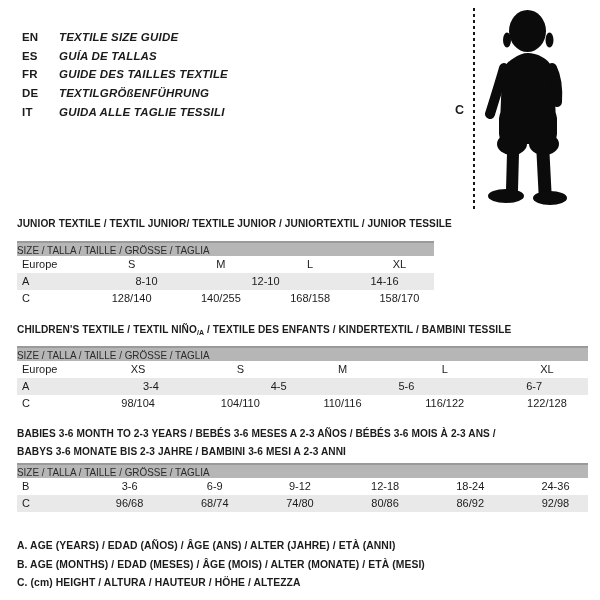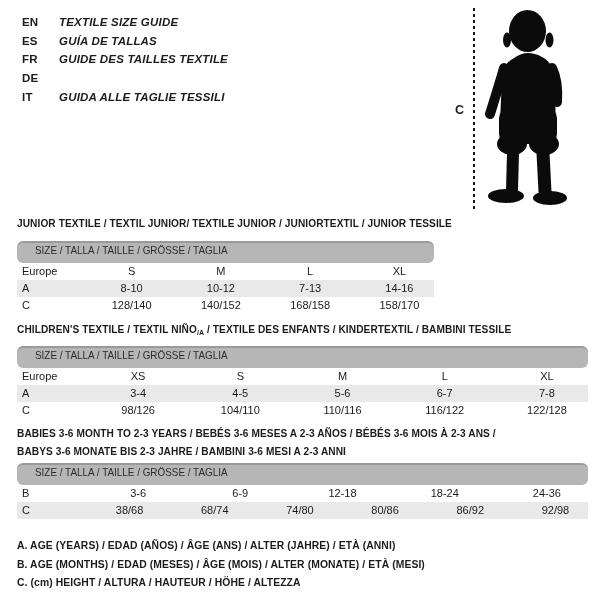--- a/index.html
+++ b/index.html
@@ -1,21 +1,21 @@
 <!DOCTYPE html>
 <html><head>
 <meta charset="utf-8">
 <style>
   html,body{margin:0;padding:0;background:#fff;}
   .canvas{
     position:relative;width:600px;height:600px;background:#ffffff;
     font-family:"Liberation Sans",sans-serif;color:#1b1b1b;overflow:hidden;
   }
   
-  .langs{position:absolute;left:22px;top:13px;}
+  .langs{position:absolute;left:22px;top:28px;}
   .lang-row{display:flex;height:18.6px;align-items:center;}
   .lang-code{width:37px;font-weight:bold;font-size:11.5px;letter-spacing:.2px;}
   .lang-label{font-weight:bold;font-size:11.5px;letter-spacing:.2px;white-space:nowrap;font-style:italic;}
   
   .dash-line{
     position:absolute;left:473px;top:8px;width:2.4px;height:202px;
     background:repeating-linear-gradient(to bottom,#161616 0 3px,transparent 3px 6px);
   }
   .c-label{position:absolute;left:455px;top:103px;font-weight:bold;font-size:12.5px;}
   .baby{position:absolute;left:480px;top:8px;width:112px;height:200px;color:#0b0b0b;}
@@ -27,22 +27,22 @@
   .title-1{top:217px;}
   .title-2{top:323px;}
   .title-3{top:425px;line-height:17.5px;}
   .sub{font-size:8px;vertical-align:-2px;}
   
   .sizetable{position:absolute;left:17px;font-size:11px;}
   .st-1{top:241px;width:417px;}
   .st-2{top:346px;width:571px;}
   .st-3{top:463px;width:571px;}
   .thead{
-    height:22px;line-height:15px;background:#b6b6b6;border-top:2px solid #9a9a9a;
-    padding-left:18px;color:#2b2b2b;white-space:nowrap;box-sizing:border-box;border-radius:6px;
+    height:15px;line-height:15px;background:#b6b6b6;border-top:2px solid #9a9a9a;
+    padding-left:0;color:#2b2b2b;white-space:nowrap;box-sizing:border-box;
   }
   .thead .cond{display:inline-block;transform:scaleX(0.9);transform-origin:0 50%;}
   .trow{display:flex;height:17px;line-height:17px;gap:20px;}
   .trow.shaded{background:#e9e9e9;}
   .tcell{flex:1;text-align:center;white-space:nowrap;}
   .tcell.label{flex:0 0 55px;text-align:left;padding-left:5px;}
   
   .legend{
     position:absolute;left:17px;top:536px;font-weight:bold;font-size:11.5px;
     line-height:18.5px;transform:scaleX(0.9);transform-origin:0 0;white-space:nowrap;letter-spacing:.1px;
@@ -61,20 +61,21 @@
     <div class="lang-row">
       <span class="lang-code">ES</span>
       <span class="lang-label">GUÍA DE TALLAS</span>
     </div>
     <div class="lang-row">
       <span class="lang-code">FR</span>
       <span class="lang-label">GUIDE DES TAILLES TEXTILE</span>
     </div>
     <div class="lang-row">
       <span class="lang-code">DE</span>
+      <span class="lang-label">TEXTILGRÖßENFÜHRUNG</span>
     </div>
     <div class="lang-row">
       <span class="lang-code">IT</span>
       <span class="lang-label">GUIDA ALLE TAGLIE TESSILI</span>
     </div>
   </div>
 
   <div class="dash-line"></div>
   <div class="c-label">C</div>
 
@@ -102,28 +103,27 @@
       <div class="trow">
         <div class="tcell label">Europe</div>
         <div class="tcell">S</div>
         <div class="tcell">M</div>
         <div class="tcell">L</div>
         <div class="tcell">XL</div>
       </div>
       <div class="trow shaded">
         <div class="tcell label">A</div>
         <div class="tcell">8-10</div>
-        <div class="tcell">10-12</div>
-        <div class="tcell">7-13</div>
+        <div class="tcell">12-10</div>
         <div class="tcell">14-16</div>
       </div>
       <div class="trow">
         <div class="tcell label">C</div>
         <div class="tcell">128/140</div>
-        <div class="tcell">140/152</div>
+        <div class="tcell">140/255</div>
         <div class="tcell">168/158</div>
         <div class="tcell">158/170</div>
       </div>
     </div>
 
   <div class="title title-2"><span>CHILDREN'S TEXTILE / TEXTIL NIÑO</span><span class="sub">/A</span><span> / TEXTILE DES ENFANTS / KINDERTEXTIL / BAMBINI TESSILE</span></div>
   <div class="sizetable st-2">
       <div class="thead"><span class="cond">SIZE / TALLA / TAILLE / GRÖSSE / TAGLIA</span></div>
       <div class="trow">
         <div class="tcell label">Europe</div>
@@ -132,49 +132,49 @@
         <div class="tcell">M</div>
         <div class="tcell">L</div>
         <div class="tcell">XL</div>
       </div>
       <div class="trow shaded">
         <div class="tcell label">A</div>
         <div class="tcell">3-4</div>
         <div class="tcell">4-5</div>
         <div class="tcell">5-6</div>
         <div class="tcell">6-7</div>
-        <div class="tcell">7-8</div>
       </div>
       <div class="trow">
         <div class="tcell label">C</div>
-        <div class="tcell">98/126</div>
+        <div class="tcell">98/104</div>
         <div class="tcell">104/110</div>
         <div class="tcell">110/116</div>
         <div class="tcell">116/122</div>
         <div class="tcell">122/128</div>
       </div>
     </div>
 
   <div class="title title-3">
     <div>BABIES 3-6 MONTH TO 2-3 YEARS / BEBÉS 3-6 MESES A 2-3 AÑOS / BÉBÉS 3-6 MOIS À 2-3 ANS /</div>
     <div>BABYS 3-6 MONATE BIS 2-3 JAHRE / BAMBINI 3-6 MESI A 2-3 ANNI</div>
   </div>
   <div class="sizetable st-3">
       <div class="thead"><span class="cond">SIZE / TALLA / TAILLE / GRÖSSE / TAGLIA</span></div>
       <div class="trow">
         <div class="tcell label">B</div>
         <div class="tcell">3-6</div>
         <div class="tcell">6-9</div>
+        <div class="tcell">9-12</div>
         <div class="tcell">12-18</div>
         <div class="tcell">18-24</div>
         <div class="tcell">24-36</div>
       </div>
       <div class="trow shaded">
         <div class="tcell label">C</div>
-        <div class="tcell">38/68</div>
+        <div class="tcell">96/68</div>
         <div class="tcell">68/74</div>
         <div class="tcell">74/80</div>
         <div class="tcell">80/86</div>
         <div class="tcell">86/92</div>
         <div class="tcell">92/98</div>
       </div>
     </div>
 
   <div class="legend">
     <div>A. AGE (YEARS) / EDAD (AÑOS) / ÂGE (ANS) / ALTER (JAHRE) / ETÀ (ANNI)</div>

